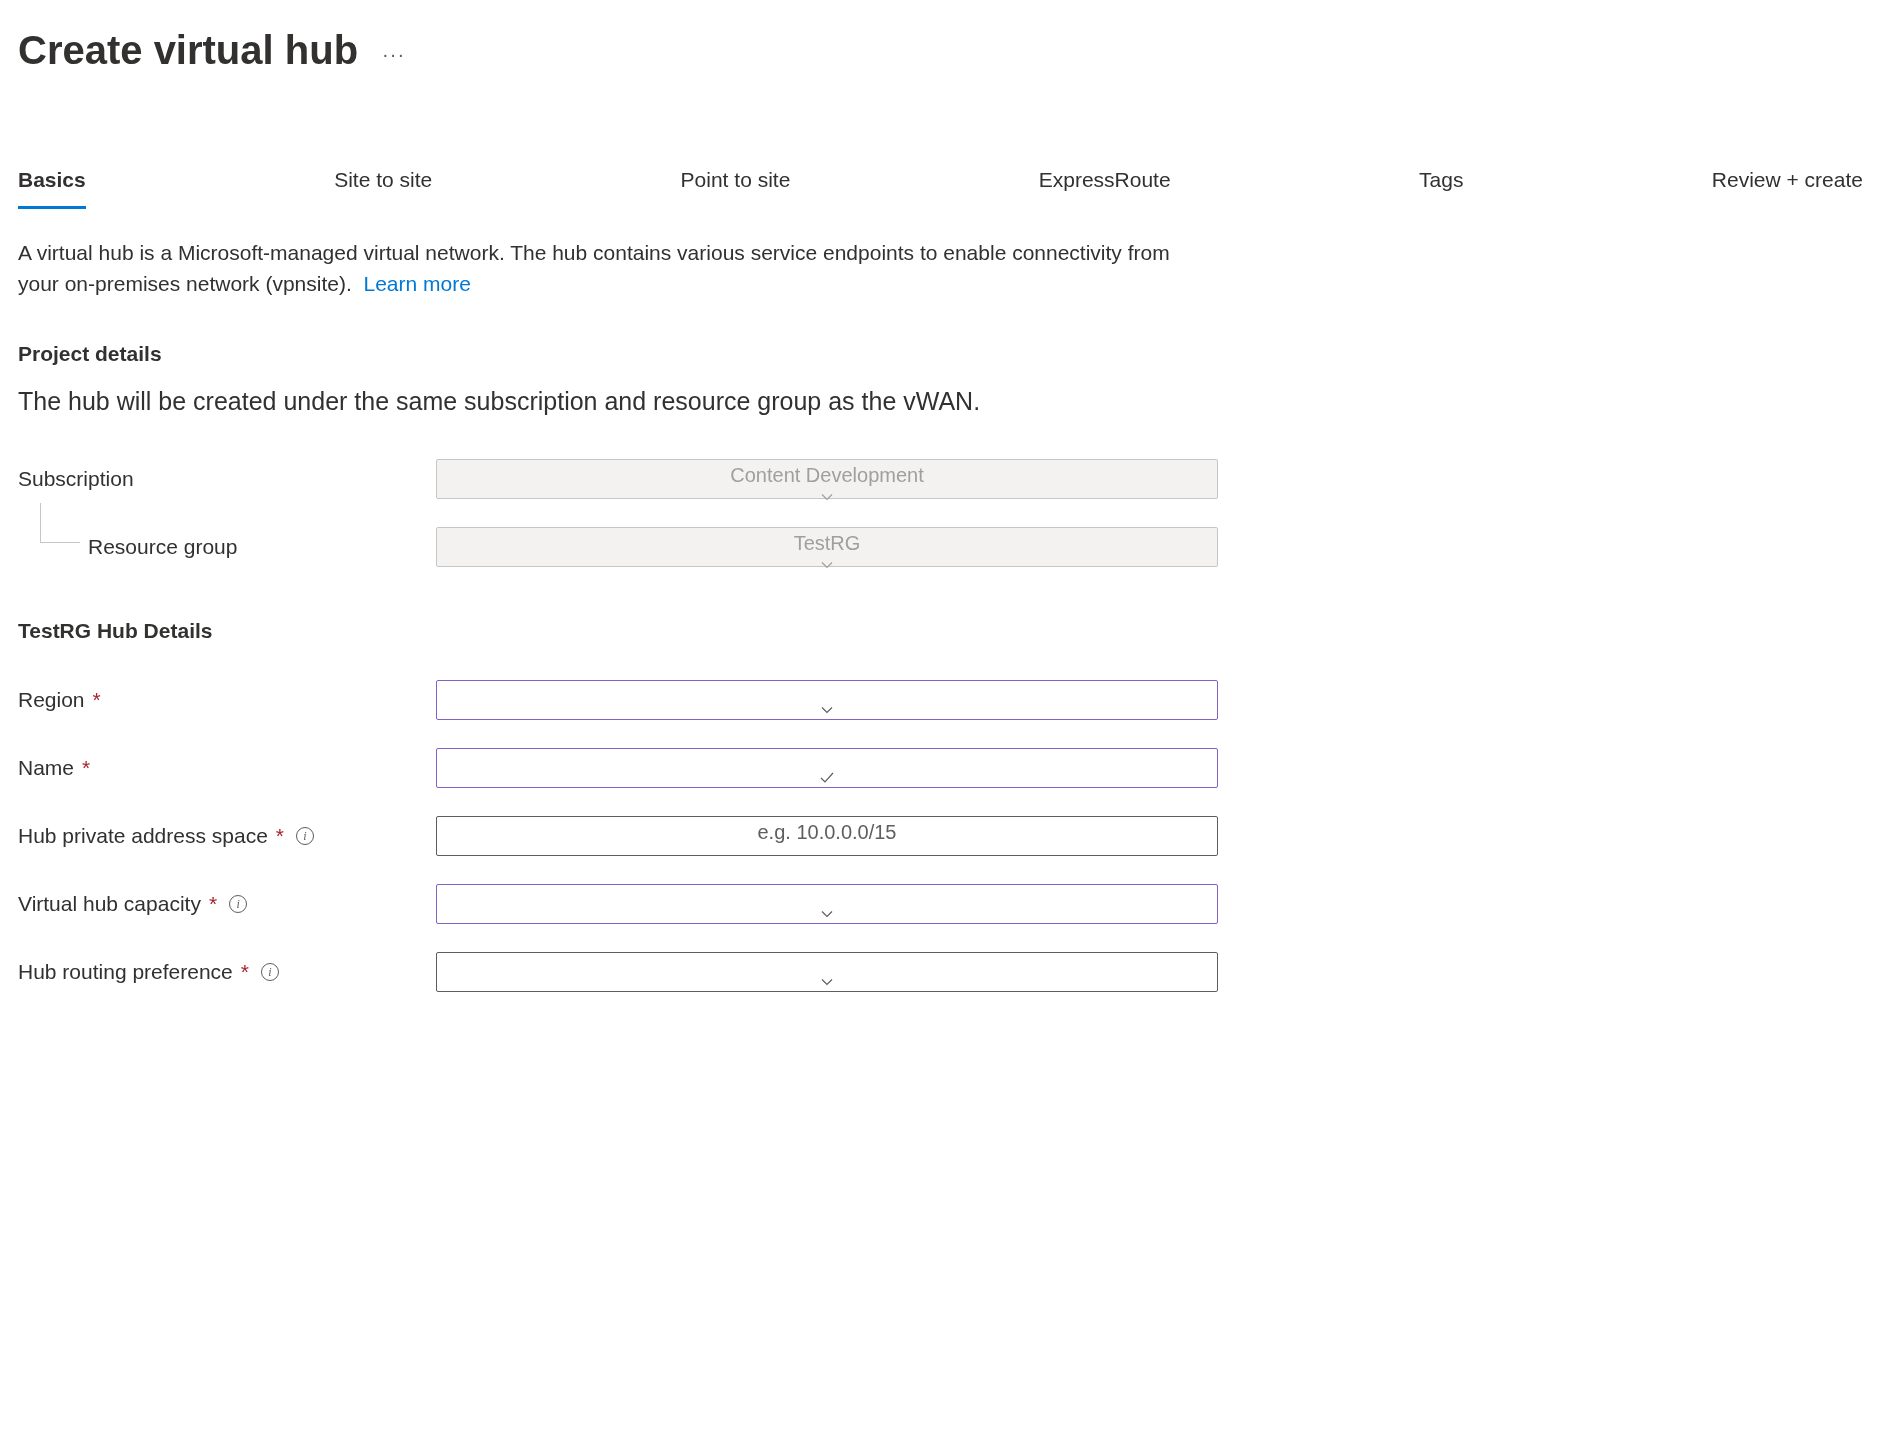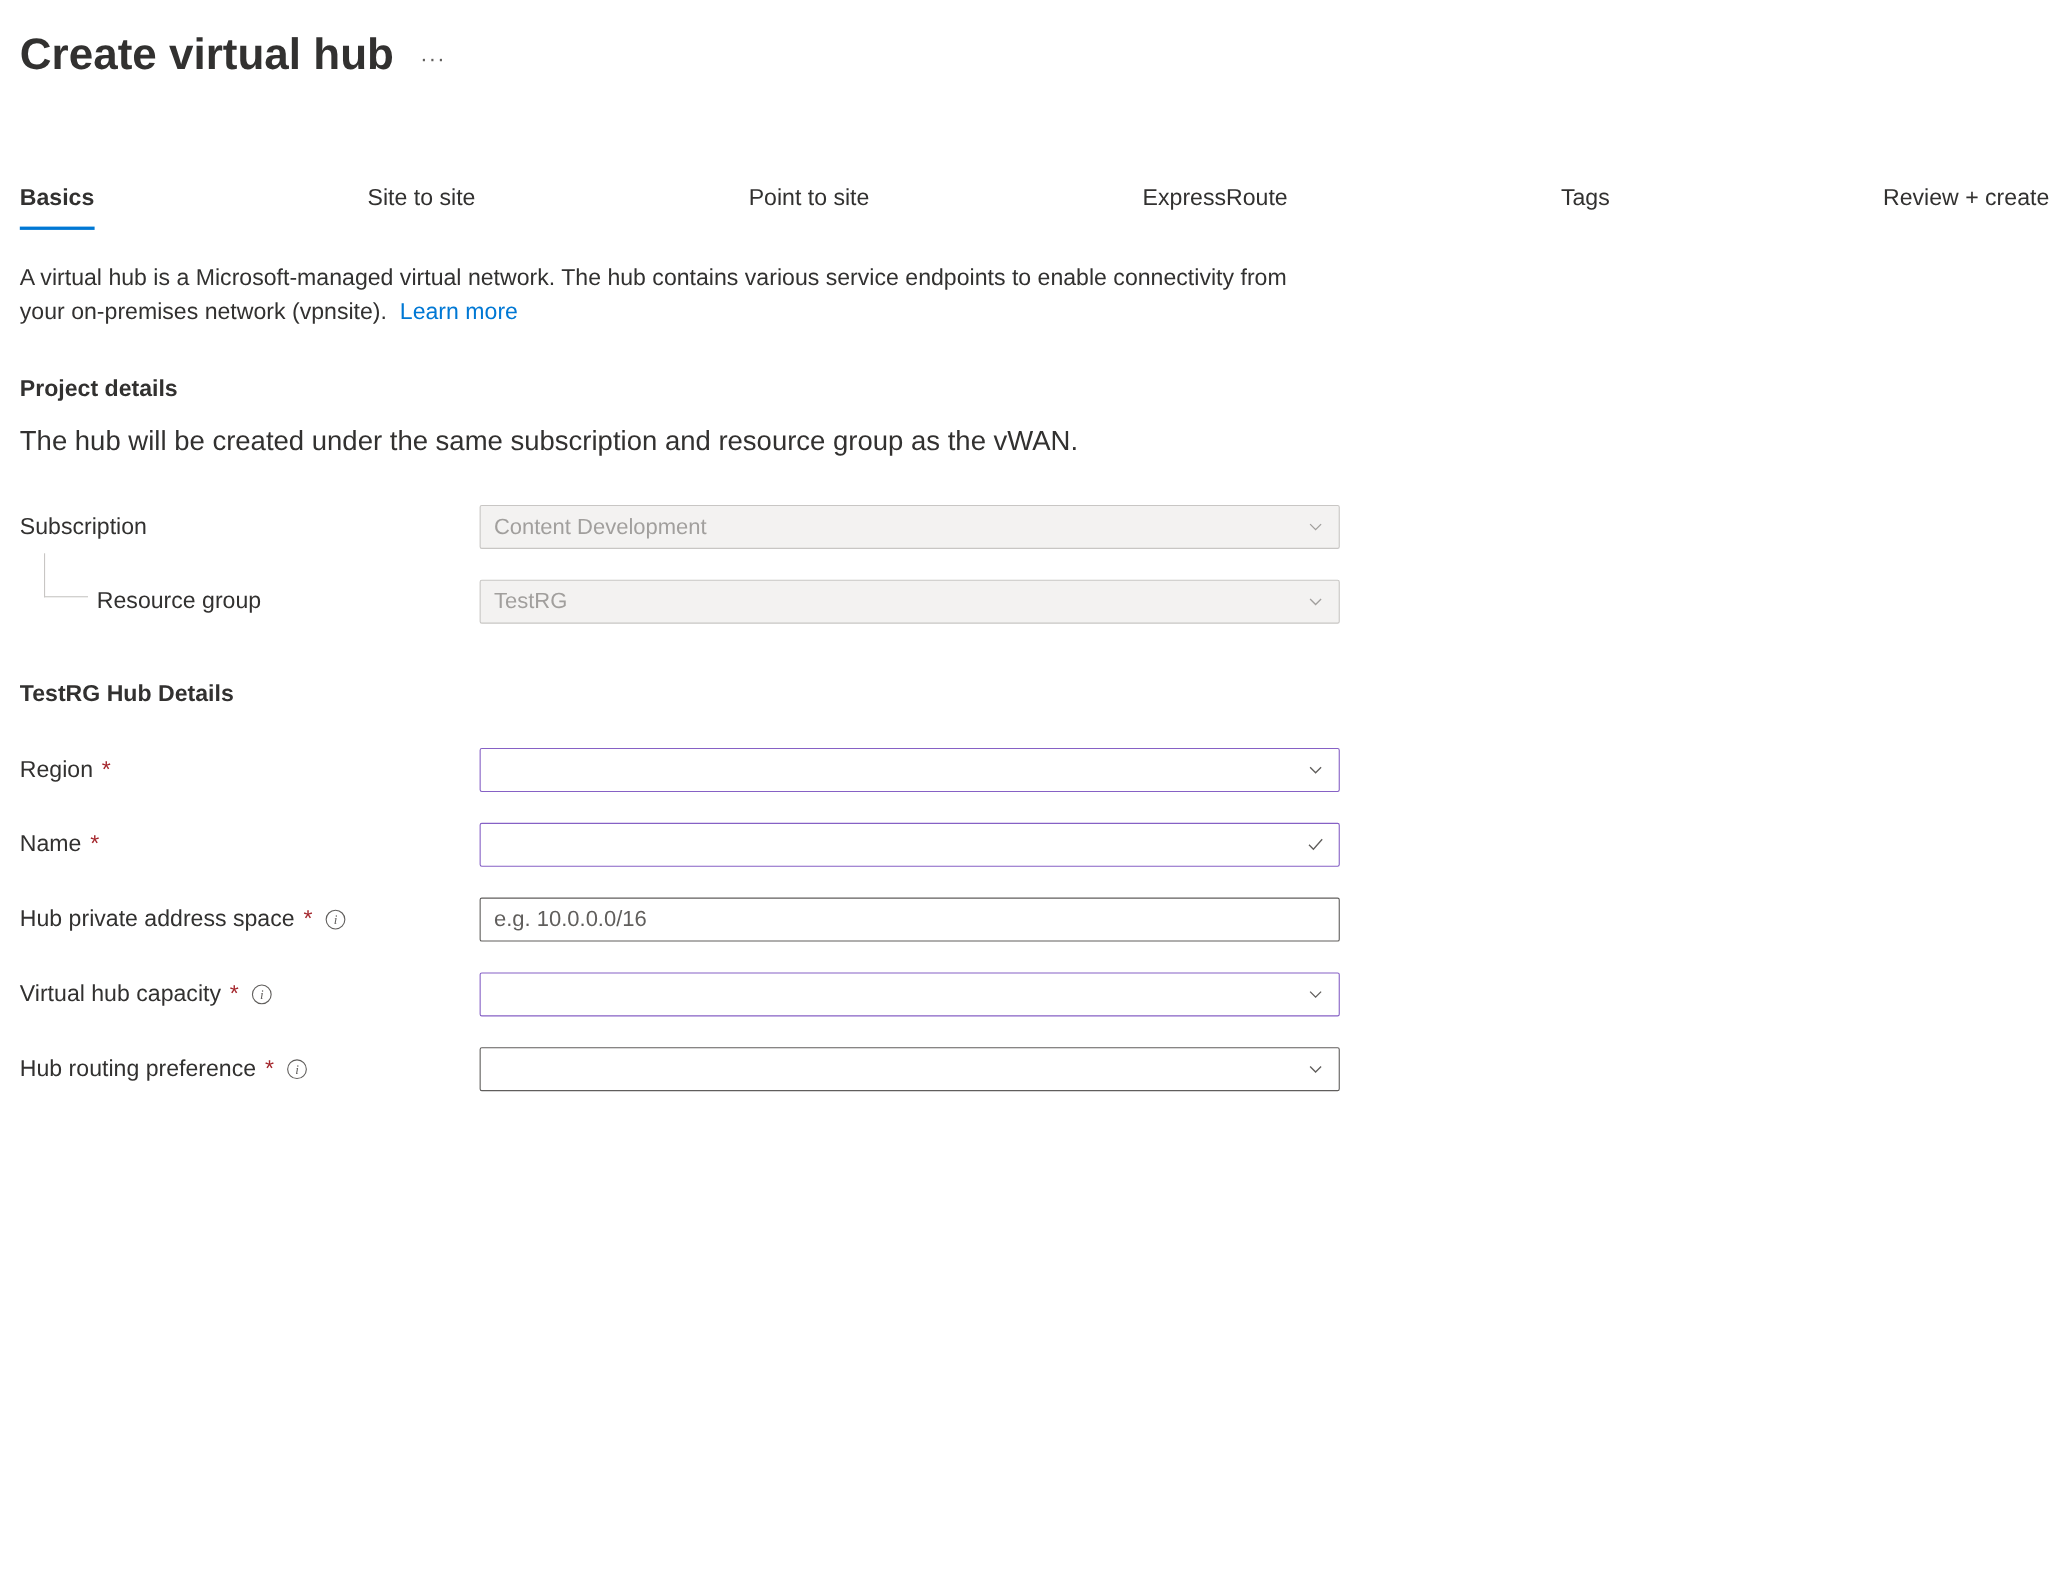--- a/index.html
+++ b/index.html
@@ -141,20 +141,21 @@
     width: 100%;
     height: 40px;
     border: 1px solid #605e5c;
     border-radius: 2px;
     background: #ffffff;
     display: flex;
     align-items: center;
     padding: 0 12px;
     font-size: 20px;
     position: relative;
+    flex-direction: column;
   }
   .control.disabled {
     background: #f3f2f1;
     border-color: #c8c6c4;
     color: #a19f9d;
   }
   .control.error {
     border-color: #8661c5;
   }
   .control .value {
@@ -278,21 +279,21 @@
 </div>
 
 <div class="form-row">
   <div class="form-label-cell">
     <span>Hub private address space</span>
       <span class="req">*</span>
     <span class="info-icon">i</span>
   </div>
   <div class="form-input-cell">
     <div class="control">
-      <span class="placeholder">e.g. 10.0.0.0/16</span>
+      <span class="placeholder">e.g. 10.0.0.0/15</span>
     </div>
   </div>
 </div>
 
 <div class="form-row">
   <div class="form-label-cell">
     <span>Virtual hub capacity</span>
       <span class="req">*</span>
     <span class="info-icon">i</span>
   </div>

